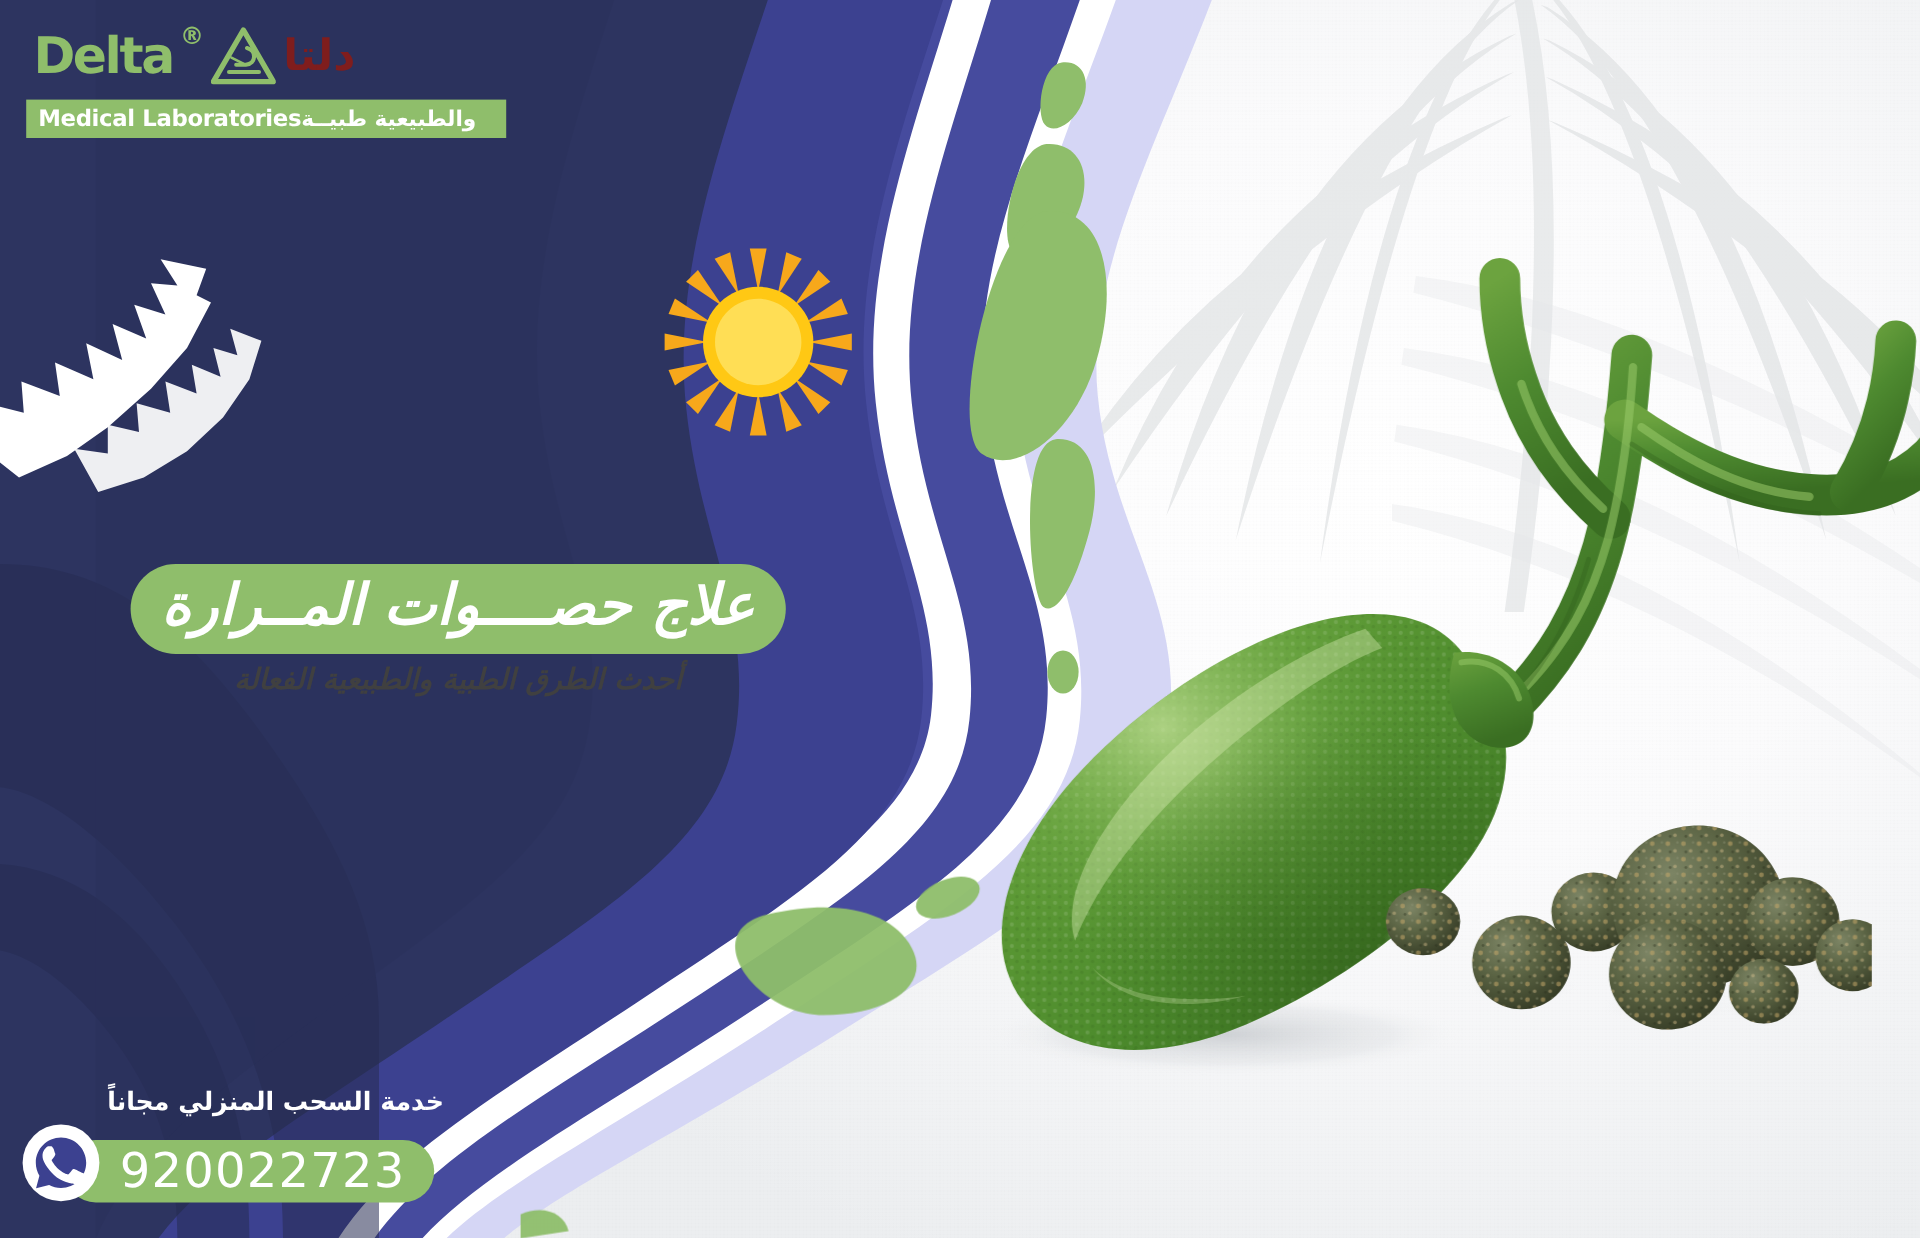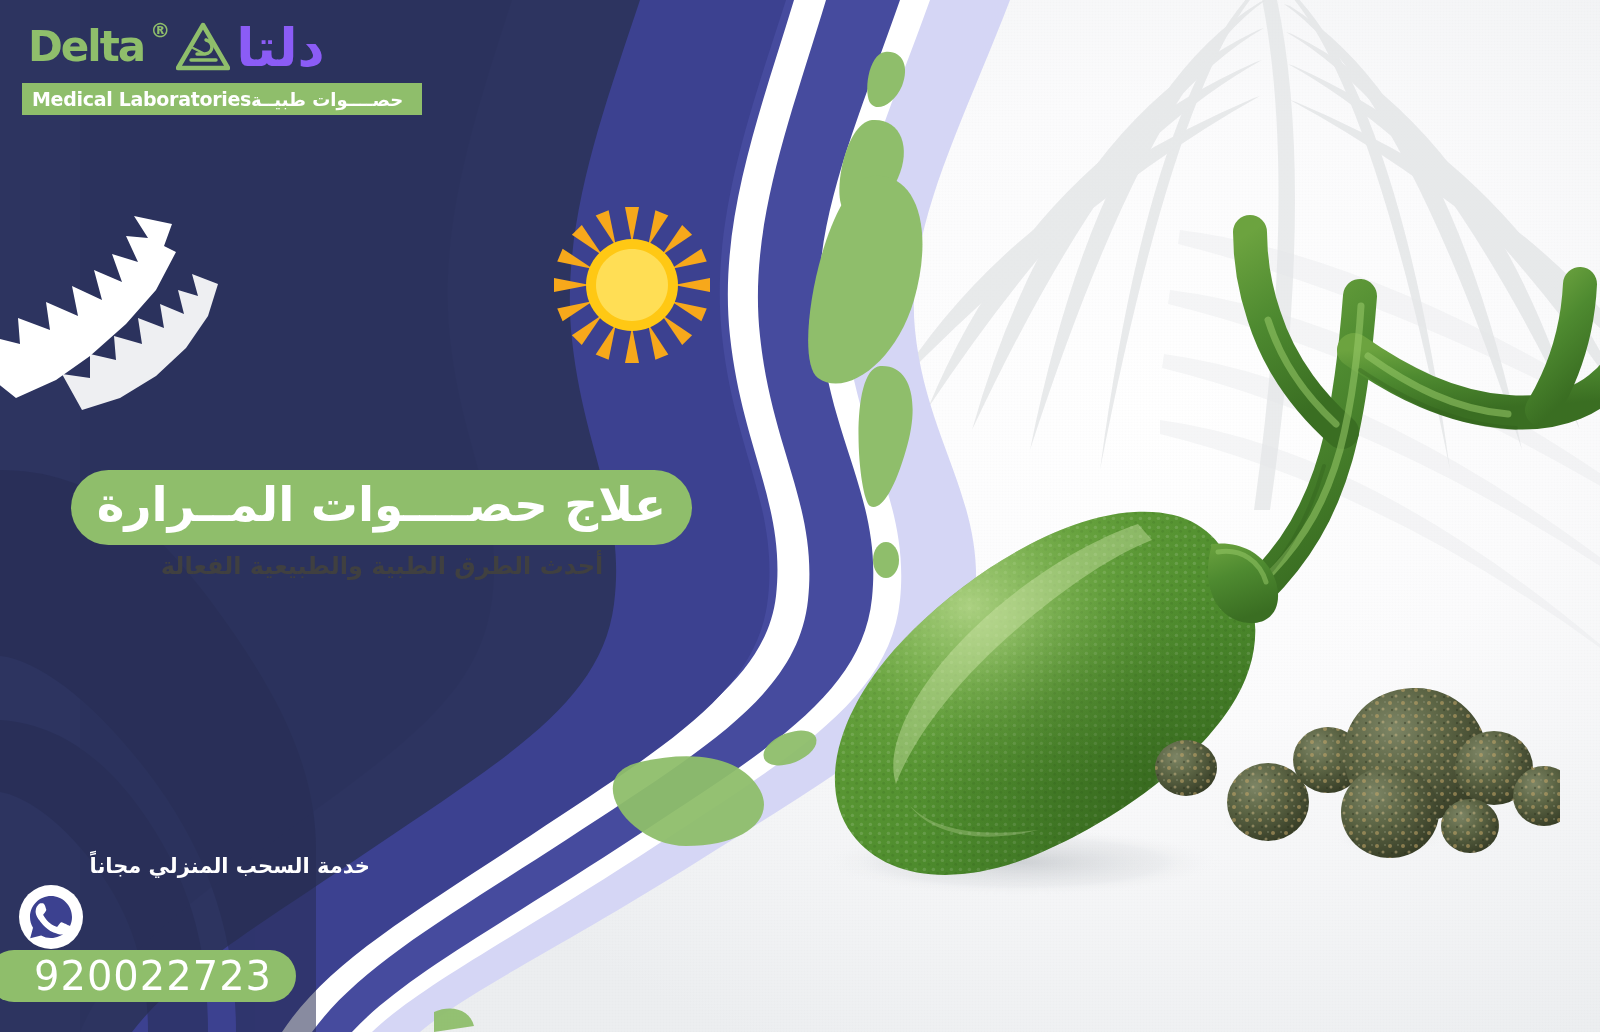--- a/index.html
+++ b/index.html
@@ -41,36 +41,36 @@
   .logo { position:absolute; top:14px; left:22px; width:400px; z-index:40; }
   .logo-top { display:flex; align-items:center; gap:6px; height:66px; padding-left:6px; direction:ltr; }
   .logo-word {
     font-family:"DejaVu Sans","Liberation Sans",sans-serif;
     font-size:42px; font-weight:bold; letter-spacing:-2px;
     color:#8FBE6B; line-height:1;
   }
   .logo-reg { font-size:20px; color:#8FBE6B; font-weight:bold; align-self:flex-start; margin-top:4px; }
   .logo-mark { width:54px; height:50px; }
   .logo-ar {
-    font-size:53px; font-weight:bold; color:#8b5cf6; line-height:1;
+    font-size:36px; font-weight:bold; color:#7f1d1d; line-height:1;
     direction:rtl; margin-right:2px;
   }
   .logo-bar {
     background:#8FBE6B; height:32px; margin-top:3px;
     display:flex; align-items:center; justify-content:flex-start;
     padding:0 12px 0 10px; direction:ltr;
   }
   .logo-bar-en { color:#ffffff; font-size:19px; font-weight:bold; letter-spacing:-.3px; }
   .logo-bar-ar { color:#ffffff; font-size:18px; font-weight:bold; direction:rtl; letter-spacing:1px; }
 
   
   .sun { position:absolute; left:552px; top:205px; width:160px; height:160px; z-index:30; }
 
   
-  .headline-wrap { position:absolute; left:72px; top:470px; width:620px; z-index:35; text-align:center; }
+  .headline-wrap { position:absolute; left:72px; top:470px; width:620px; z-index:35; text-align:center;font-style:italic; }
   .headline-pill {
     background:#8FBE6B; border-radius:60px;
     padding:9px 26px 13px;
     display:inline-block;
   }
   .headline-text {
     color:#ffffff; font-size:47px; font-weight:bold;
     direction:rtl; line-height:1.12; white-space:nowrap;
     letter-spacing:-1px;
   }
@@ -79,21 +79,21 @@
     font-size:24px; font-weight:bold; direction:rtl;
     white-space:nowrap; letter-spacing:-.5px;
   }
 
   
   .contact { position:absolute; left:18px; bottom:30px; z-index:45; width:360px; }
   .contact-label {
     color:#ffffff; font-size:21px; font-weight:bold; direction:rtl;
     text-align:right; padding-right:8px; margin-bottom:6px; letter-spacing:-.3px;
   }
-  .contact-row { display:flex; align-items:flex-start; direction:ltr;flex-direction:column; }
+  .contact-row { display:flex; align-items:flex-end; direction:ltr; }
   .wa-icon { width:66px; height:66px; flex:none; position:relative; z-index:2; }
   .phone-pill {
     background:#8FBE6B; border-radius:26px;
     height:52px; margin-left:-30px; padding:0 24px 0 46px;
     display:flex; align-items:center;
   }
   .phone-num {
     color:#ffffff; font-size:40px; font-weight:normal;
     letter-spacing:1px; direction:ltr; line-height:1;
   }
@@ -231,21 +231,21 @@
       <svg class="logo-mark" viewBox="0 0 54 50">
         <path d="M27 3 L52 46 L2 46 Z" fill="none" stroke="#8FBE6B" stroke-width="4.5" stroke-linejoin="round"></path>
         <path d="M30 18 C38 20 38 31 29 32 L21 32" fill="none" stroke="#8FBE6B" stroke-width="3.4" stroke-linecap="round"></path>
         <path d="M15 38 L40 38" stroke="#8FBE6B" stroke-width="3.4" stroke-linecap="round"></path>
         <path d="M17 26 L27 31" stroke="#8FBE6B" stroke-width="2.2" stroke-linecap="round"></path>
       </svg>
       <span class="logo-ar">دلتا</span>
     </div>
     <div class="logo-bar">
       <span class="logo-bar-en">Medical Laboratories</span>
-      <span class="logo-bar-ar">حصــــوات طبيــة</span>
+      <span class="logo-bar-ar">والطبيعية طبيــة</span>
     </div>
   </div>
 
   <svg class="sun" viewBox="0 0 160 160">
     <g fill="#F7A81B">
       <g transform="translate(80,80)">
         <path d="M-7,-78 L7,-78 L0,-42 Z"></path>
         <g transform="rotate(22.5)">
             <path d="M-7,-78 L7,-78 L0,-42 Z"></path>
           </g>

